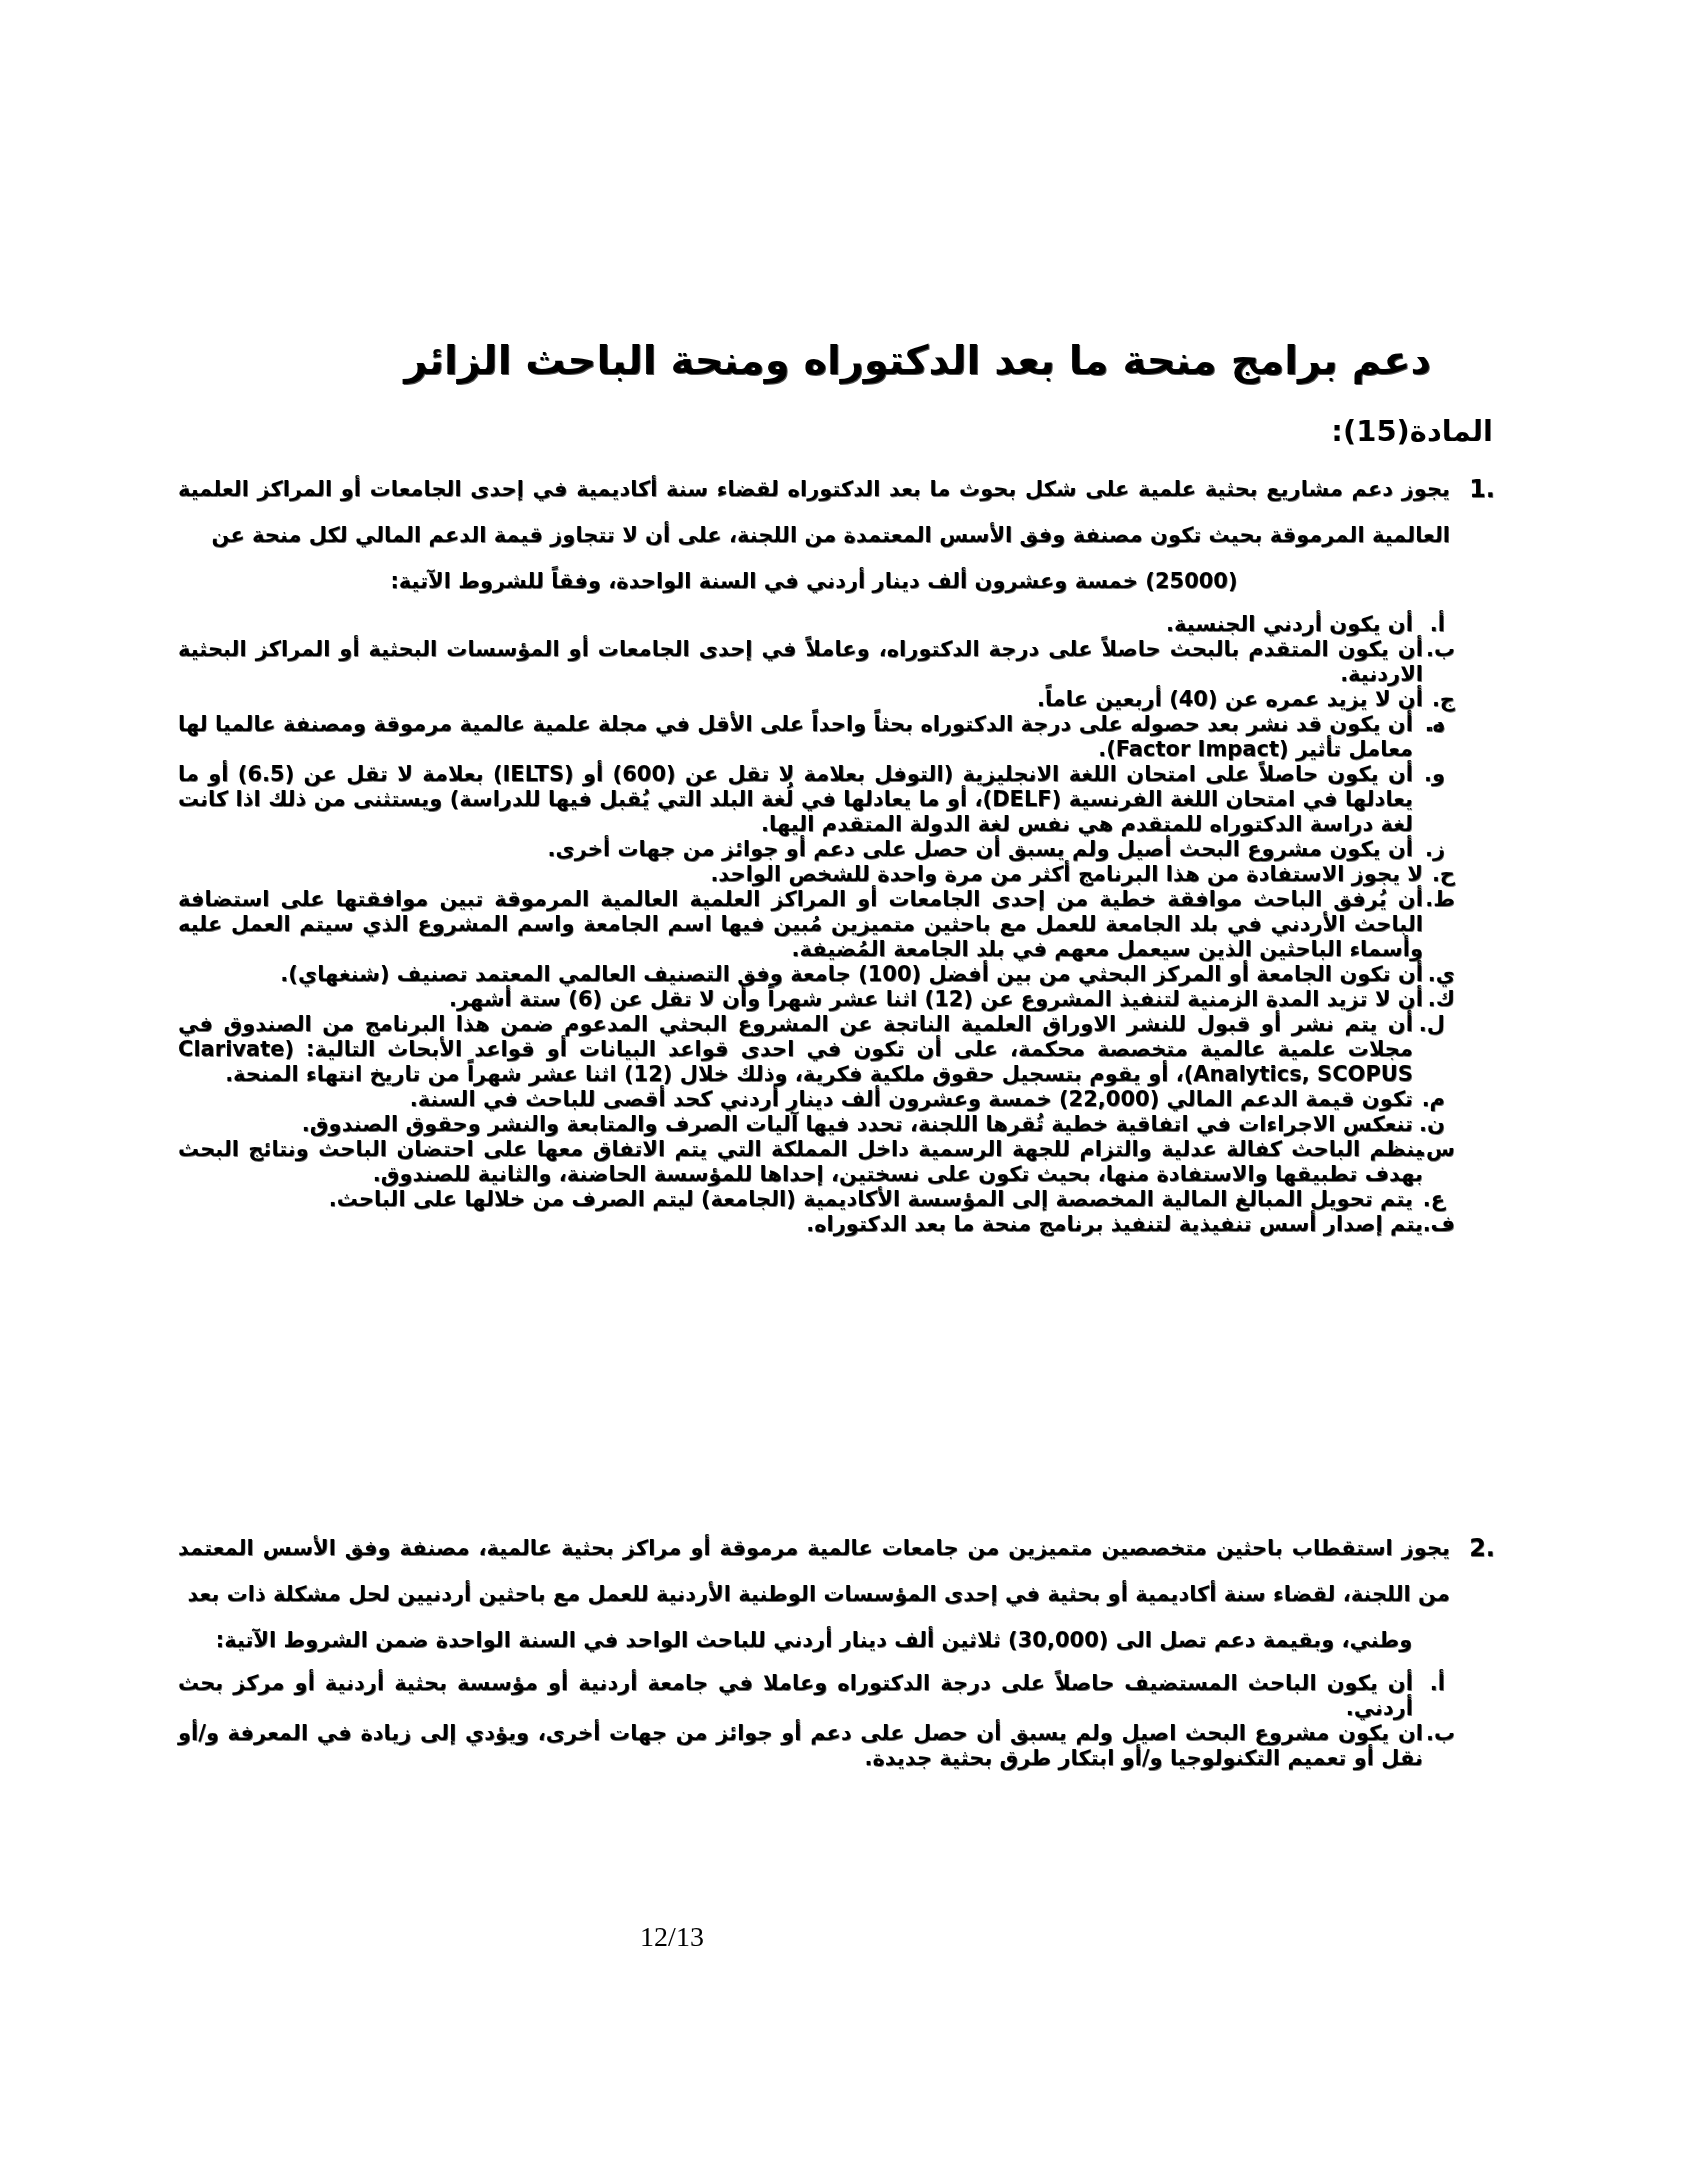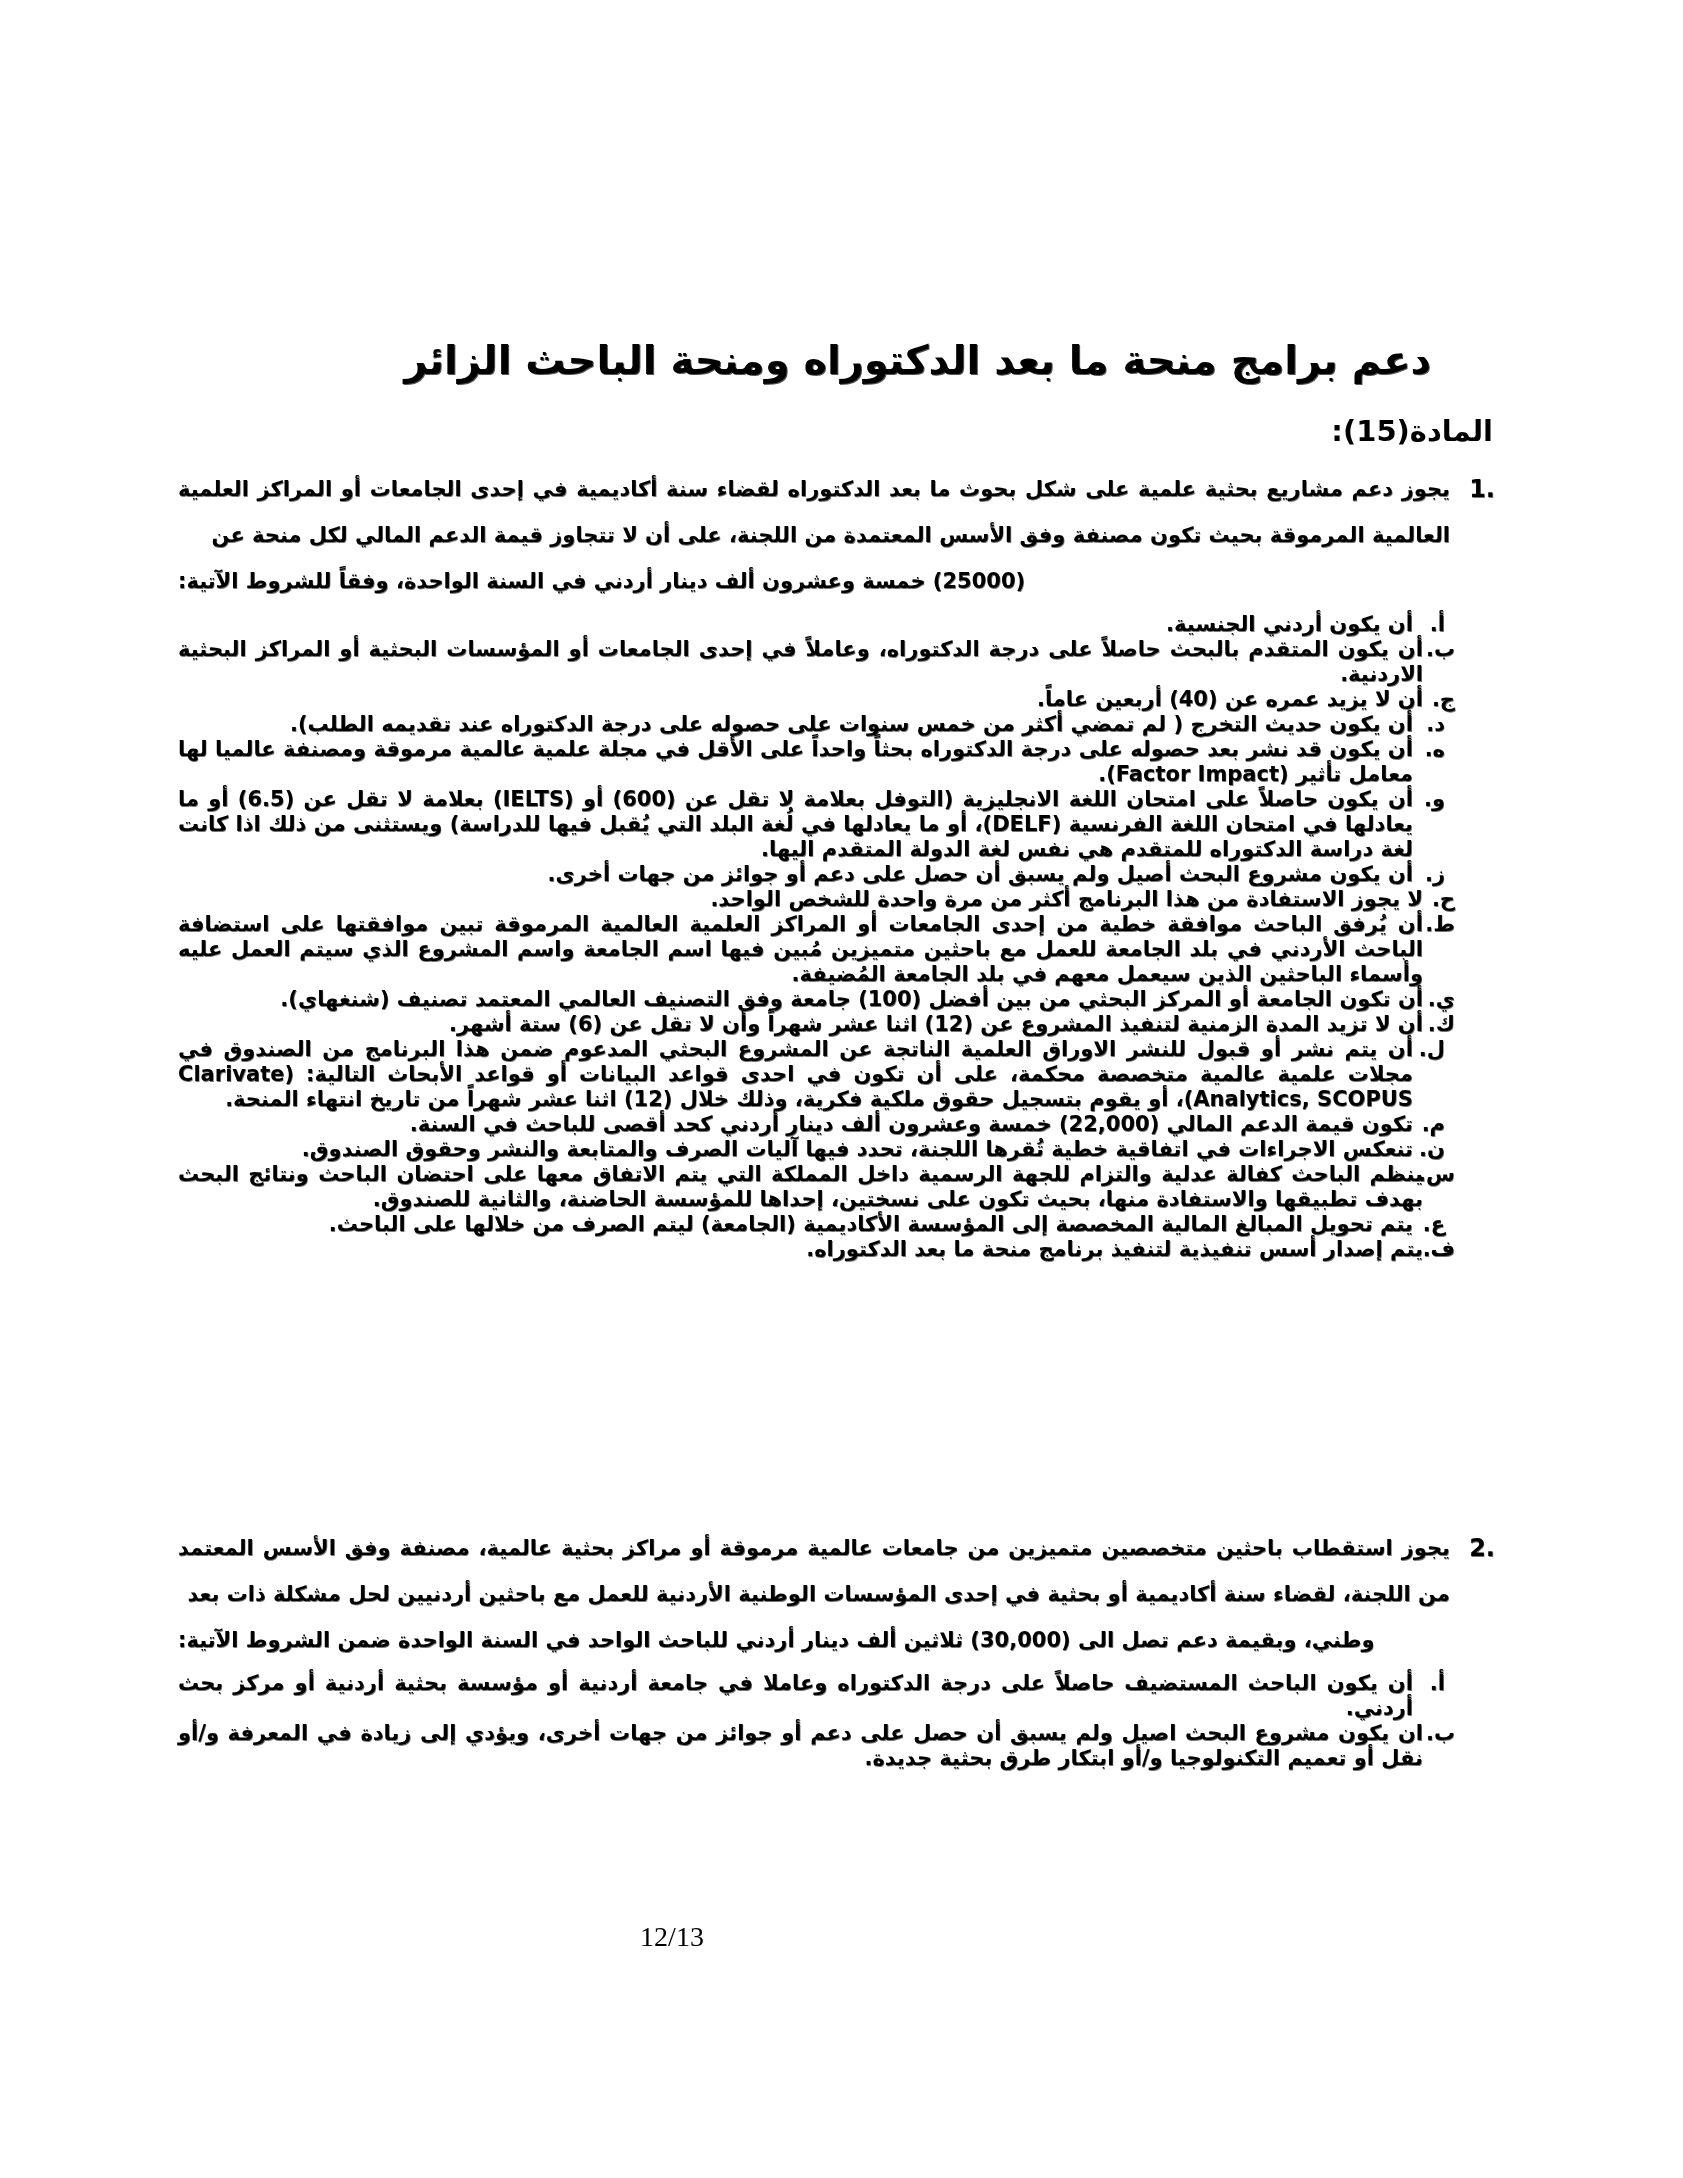--- a/index.html
+++ b/index.html
@@ -61,21 +61,21 @@
     }
     .para .num {
       position: absolute;
       right: 0;
       top: 0;
       font-size: 24px;
       direction: ltr;
     }
     .para .last-line {
       display: block;
-      text-align: left;
+      text-align: center;
     }
     .items {
       margin-top: 8px;
       padding-right: 40px;
     }
     .item {
       position: relative;
       font-size: 21px;
       line-height: 25px;
       padding-right: 32px;
@@ -118,21 +118,21 @@
   <div class="section rtl" style="top: 426px;">
     <div class="para">
       <span class="num">1.</span>
       <span>يجوز دعم مشاريع بحثية علمية على شكل بحوث ما بعد الدكتوراه لقضاء سنة أكاديمية في إحدى الجامعات أو المراكز العلمية العالمية المرموقة بحيث تكون مصنفة وفق الأسس المعتمدة من اللجنة، على أن لا تتجاوز قيمة الدعم المالي لكل منحة عن</span>
       <span class="last-line">(25000) خمسة وعشرون ألف دينار أردني في السنة الواحدة، وفقاً للشروط الآتية:</span>
     </div>
     <div class="items">
       <div class="item indent-more"><span class="letter">أ.</span><span>أن يكون أردني الجنسية.</span></div>
       <div class="item flush"><span class="letter">ب.</span><span>أن يكون المتقدم بالبحث حاصلاً على درجة الدكتوراه، وعاملاً في إحدى الجامعات أو المؤسسات البحثية أو المراكز البحثية الاردنية.</span></div>
       <div class="item flush"><span class="letter">ج.</span><span>أن لا يزيد عمره عن (40) أربعين عاماً.</span></div>
-      <div class="item indent-more"><span class="letter">د.</span><span>أن يكون حديث التخرج ( لم تمضي أكثر من خمس سنوات على حصوله على درجة الدكتوراه عند تقديمه الطلب).</span></div>
+      <div class="item indent-more"><span class="letter">د.</span></div>
       <div class="item indent-more"><span class="letter">ه.</span><span>أن يكون قد نشر بعد حصوله على درجة الدكتوراه بحثاً واحداً على الأقل في مجلة علمية عالمية مرموقة ومصنفة عالميا لها معامل تأثير (Factor Impact).</span></div>
       <div class="item indent-more"><span class="letter">و.</span><span>أن يكون حاصلاً على امتحان اللغة الانجليزية (التوفل بعلامة لا تقل عن (600) أو (IELTS) بعلامة لا تقل عن (6.5) أو ما يعادلها في امتحان اللغة الفرنسية (DELF)، أو ما يعادلها في لُغة البلد التي يُقبل فيها للدراسة) ويستثنى من ذلك اذا كانت لغة دراسة الدكتوراه للمتقدم هي نفس لغة الدولة المتقدم اليها.</span></div>
       <div class="item indent-more"><span class="letter">ز.</span><span>أن يكون مشروع البحث أصيل ولم يسبق أن حصل على دعم أو جوائز من جهات أخرى.</span></div>
       <div class="item flush"><span class="letter">ح.</span><span>لا يجوز الاستفادة من هذا البرنامج أكثر من مرة واحدة للشخص الواحد.</span></div>
       <div class="item flush"><span class="letter">ط.</span><span>أن يُرفق الباحث موافقة خطية من إحدى الجامعات أو المراكز العلمية العالمية المرموقة تبين موافقتها على استضافة الباحث الأردني في بلد الجامعة للعمل مع باحثين متميزين مُبين فيها اسم الجامعة واسم المشروع الذي سيتم العمل عليه وأسماء الباحثين الذين سيعمل معهم في بلد الجامعة المُضيفة.</span></div>
       <div class="item flush"><span class="letter">ي.</span><span>أن تكون الجامعة أو المركز البحثي من بين أفضل (100) جامعة وفق التصنيف العالمي المعتمد تصنيف (شنغهاي).</span></div>
       <div class="item flush"><span class="letter">ك.</span><span>أن لا تزيد المدة الزمنية لتنفيذ المشروع عن (12) اثنا عشر شهراً وأن لا تقل عن (6) ستة أشهر.</span></div>
       <div class="item indent-more"><span class="letter">ل.</span><span>أن يتم نشر أو قبول للنشر الاوراق العلمية الناتجة عن المشروع البحثي المدعوم ضمن هذا البرنامج من الصندوق في مجلات علمية عالمية متخصصة محكمة، على أن تكون في احدى قواعد البيانات أو قواعد الأبحاث التالية: (Clarivate Analytics, SCOPUS)، أو يقوم بتسجيل حقوق ملكية فكرية، وذلك خلال (12) اثنا عشر شهراً من تاريخ انتهاء المنحة.</span></div>
       <div class="item indent-more"><span class="letter">م.</span><span>تكون قيمة الدعم المالي (22,000) خمسة وعشرون ألف دينار أردني كحد أقصى للباحث في السنة.</span></div>
       <div class="item indent-more"><span class="letter">ن.</span><span>تنعكس الاجراءات في اتفاقية خطية تُقرها اللجنة، تحدد فيها آليات الصرف والمتابعة والنشر وحقوق الصندوق.</span></div>

